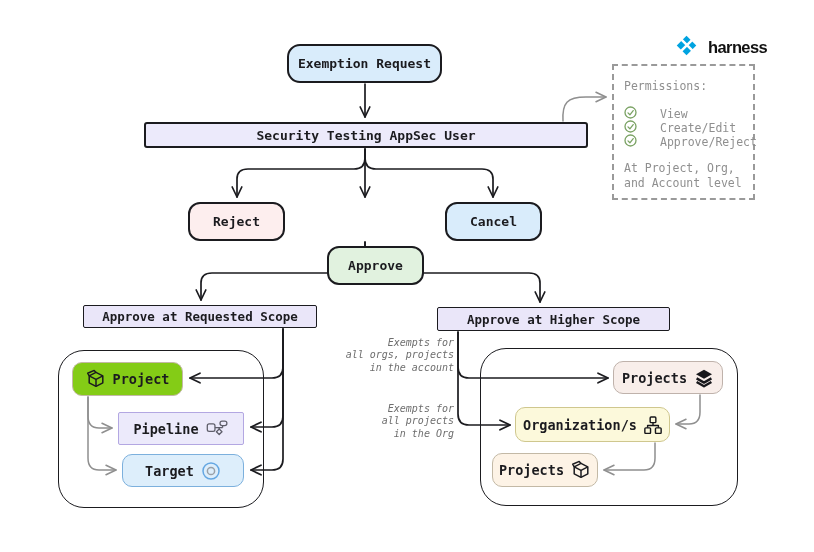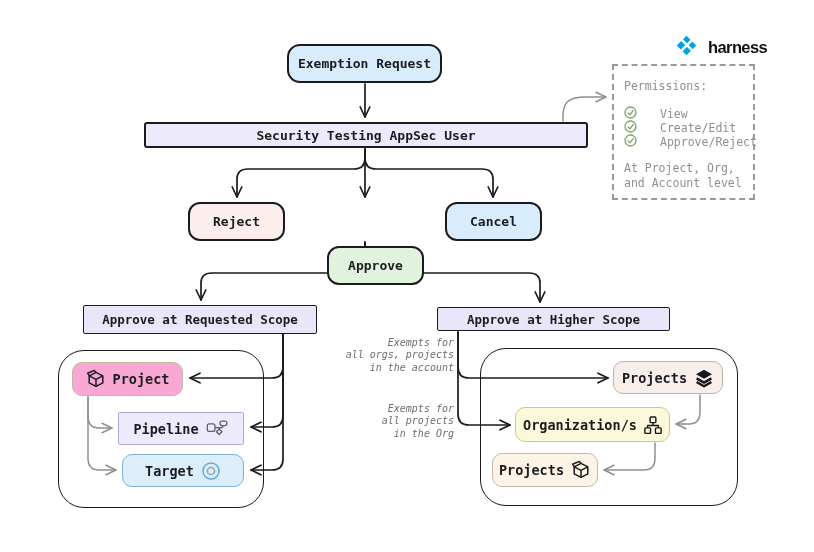--- a/index.html
+++ b/index.html
@@ -11,28 +11,28 @@
   .node{
     position:absolute;box-sizing:border-box;display:flex;align-items:center;justify-content:center;
     gap:7px;font-weight:bold;font-size:13px;white-space:nowrap;
   }
   
   .n-start   {left:287px;top:44px;width:155px;height:39px;background:#d9ecfb;border:2px solid #1b1b1f;border-radius:13px;}
   .n-actor   {left:144px;top:122px;width:444px;height:26px;background:#eceafb;border:2px solid #1b1b1f;border-radius:3px;}
   .n-reject  {left:188px;top:202px;width:97px;height:39px;background:#fdeeee;border:2px solid #1b1b1f;border-radius:12px;}
   .n-approve {left:327px;top:202px;width:97px;height:39px;background:#e1f2df;border:2px solid #1b1b1f;border-radius:12px;margin-top:44px;}
   .n-cancel  {left:445px;top:202px;width:97px;height:39px;background:#d9ecfb;border:2px solid #1b1b1f;border-radius:12px;}
-  .n-scope-req {left:83px;top:305px;width:234px;height:29px;background:#eae6f9;border:1.7px solid #1b1b1f;border-radius:2px;font-size:12.5px;}
+  .n-scope-req {left:83px;top:305px;width:234px;height:23px;background:#eae6f9;border:1.7px solid #1b1b1f;border-radius:2px;font-size:12.5px;}
   .n-scope-high{left:437px;top:307px;width:233px;height:24px;background:#eae6f9;border:1.7px solid #1b1b1f;border-radius:2px;font-size:12.5px;}
   
   .container{position:absolute;box-sizing:border-box;border:1.7px solid #1b1b1f;border-radius:26px;background:transparent;}
   .c-left {left:58px;top:350px;width:206px;height:158px;}
   .c-right{left:480px;top:348px;width:258px;height:158px;}
   
-  .n-project {left:72px;top:362px;width:111px;height:34px;background:#f9a8d4;border:1.5px solid #c3b9a6;border-radius:10px;font-size:13.5px;}
+  .n-project {left:72px;top:362px;width:111px;height:34px;background:#84cc16;border:1.5px solid #c3b9a6;border-radius:10px;font-size:13.5px;}
   .n-pipeline{left:118px;top:412px;width:126px;height:33px;background:#eceafb;border:1.5px solid #b3a7e2;border-radius:2px;font-size:13.5px;}
   .n-target  {left:122px;top:454px;width:122px;height:33px;background:#ddeefb;border:1.5px solid #7cb0dd;border-radius:10px;font-size:13.5px;}
   .n-account {left:613px;top:361px;width:110px;height:33px;background:#f8eeea;border:1.5px solid #bfb2ab;border-radius:10px;font-size:13.5px;}
   .n-org     {left:515px;top:407px;width:155px;height:35px;background:#fcf9db;border:1.5px solid #cfc78e;border-radius:10px;font-size:13.5px;}
   .n-projects{left:492px;top:453px;width:106px;height:34px;background:#fdf3e6;border:1.5px solid #c3b9a6;border-radius:10px;font-size:13.5px;}
   .node .ic{display:inline-flex;flex:0 0 auto;}
   
   .perm{
     position:absolute;left:612px;top:64px;width:143px;height:136px;box-sizing:border-box;
     border:2px dashed #9a9a9a;color:#8f8f8f;font-size:11.5px;padding:13px 6px 0 10px;line-height:14px;

